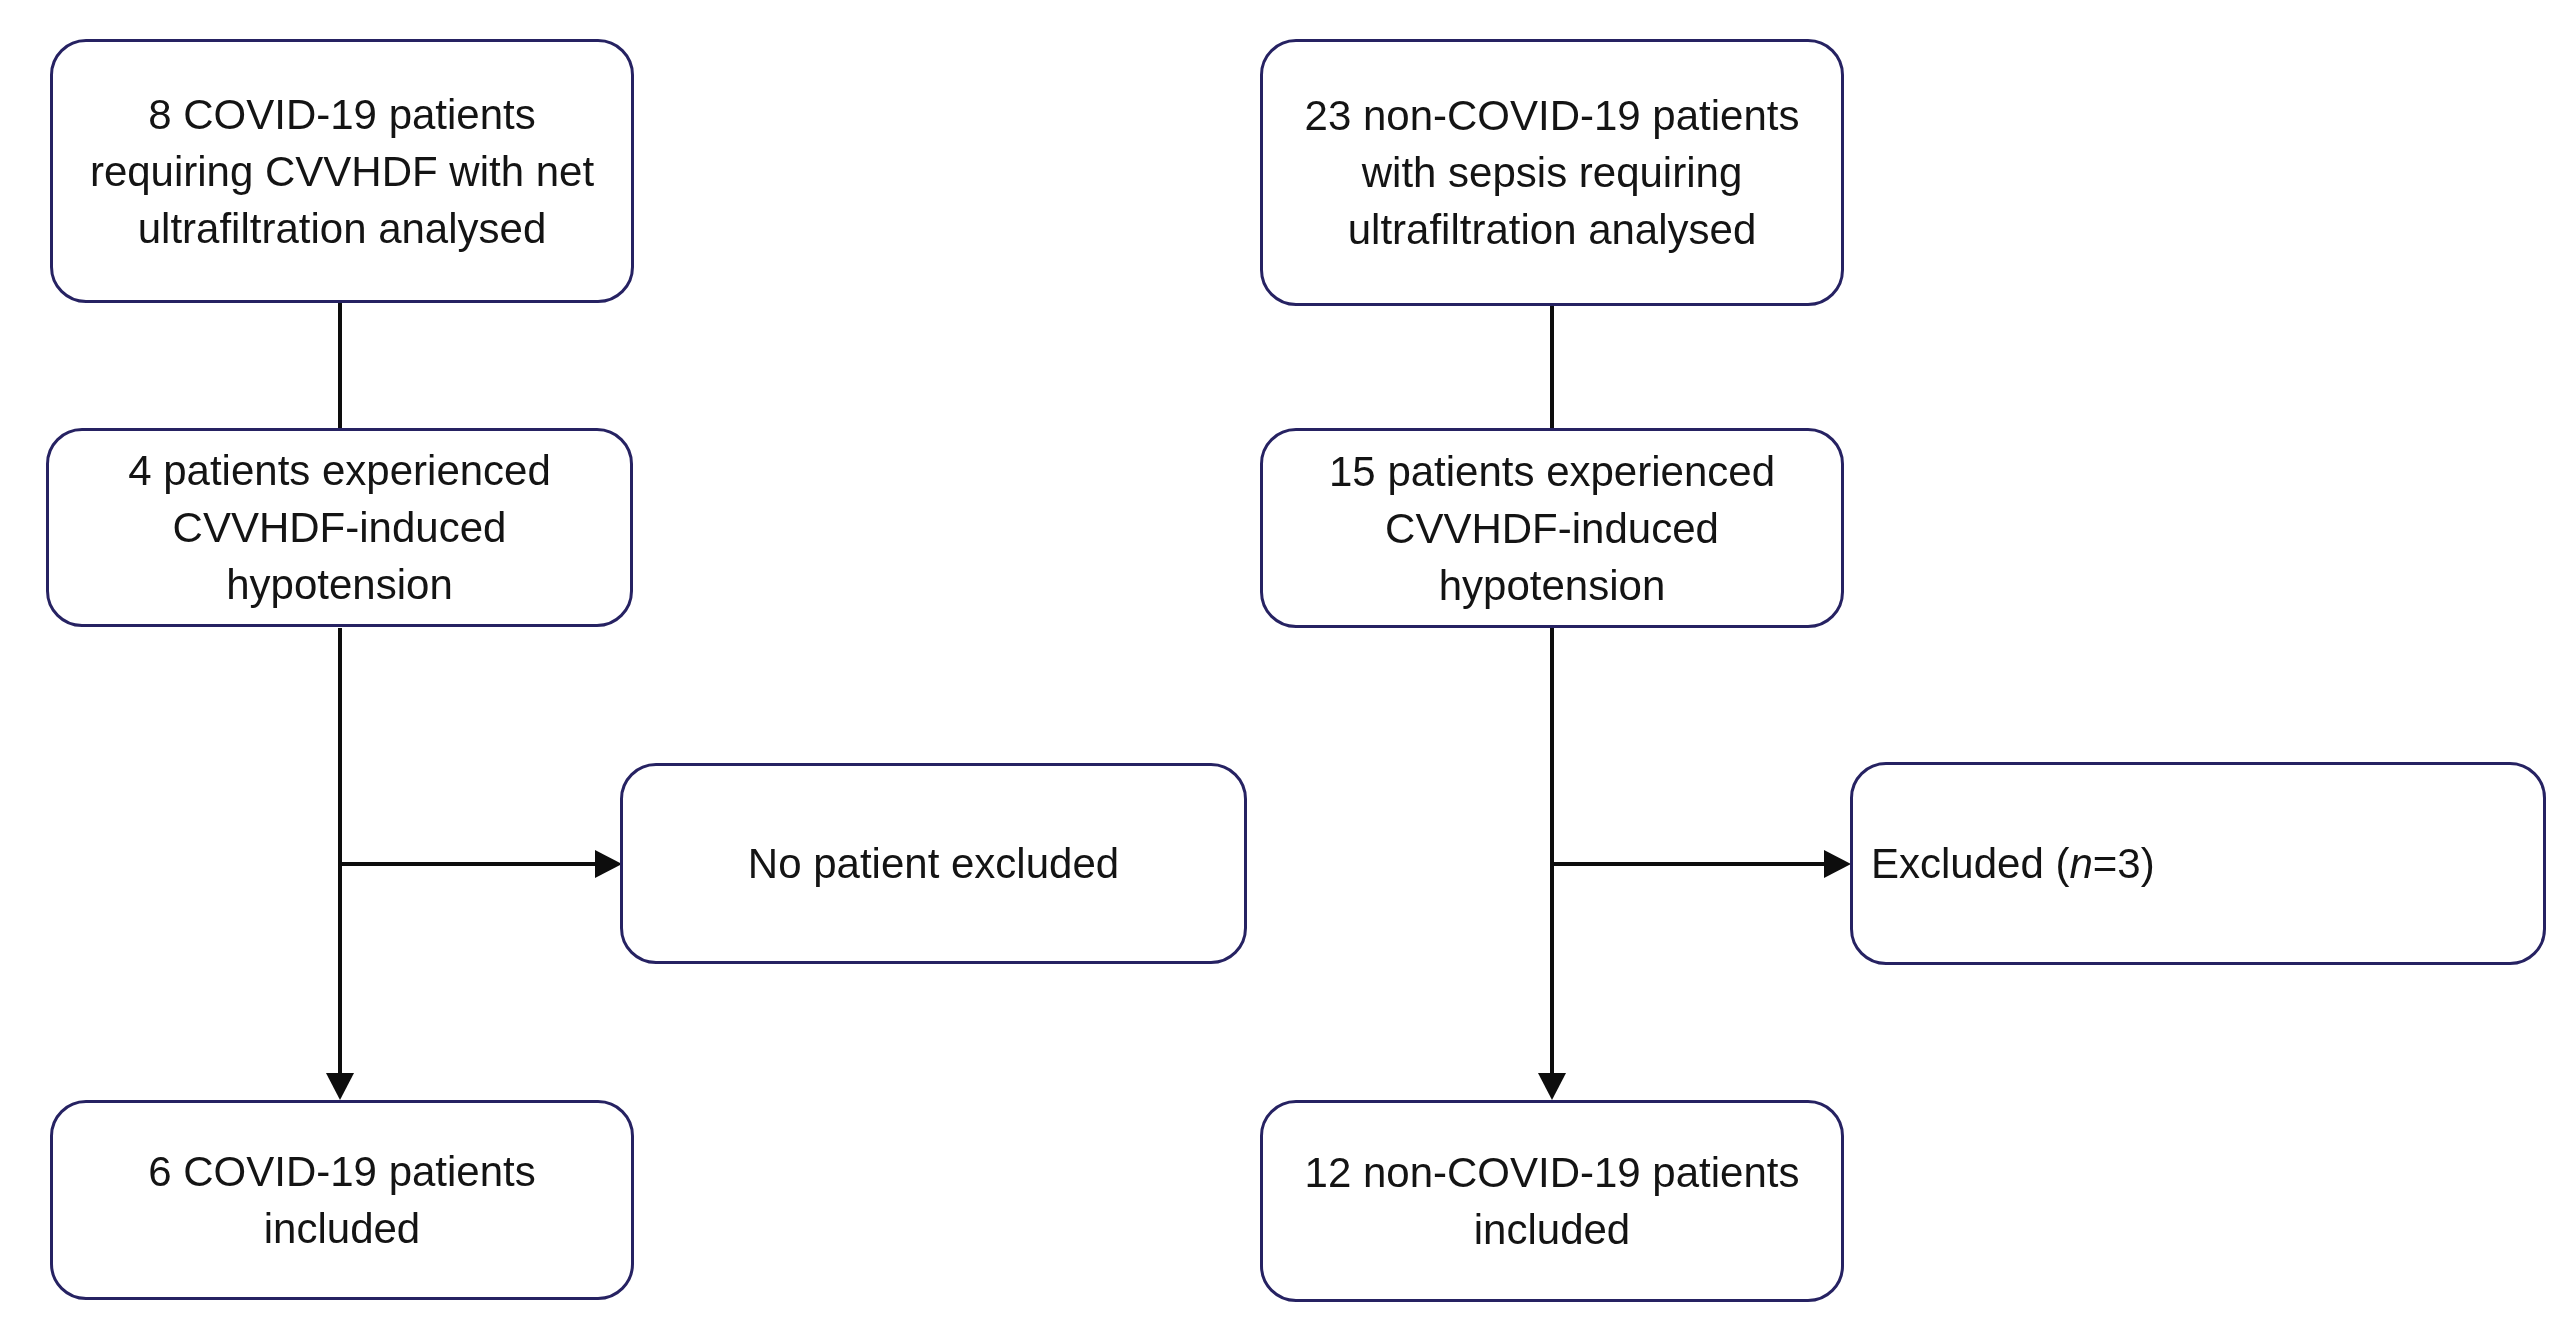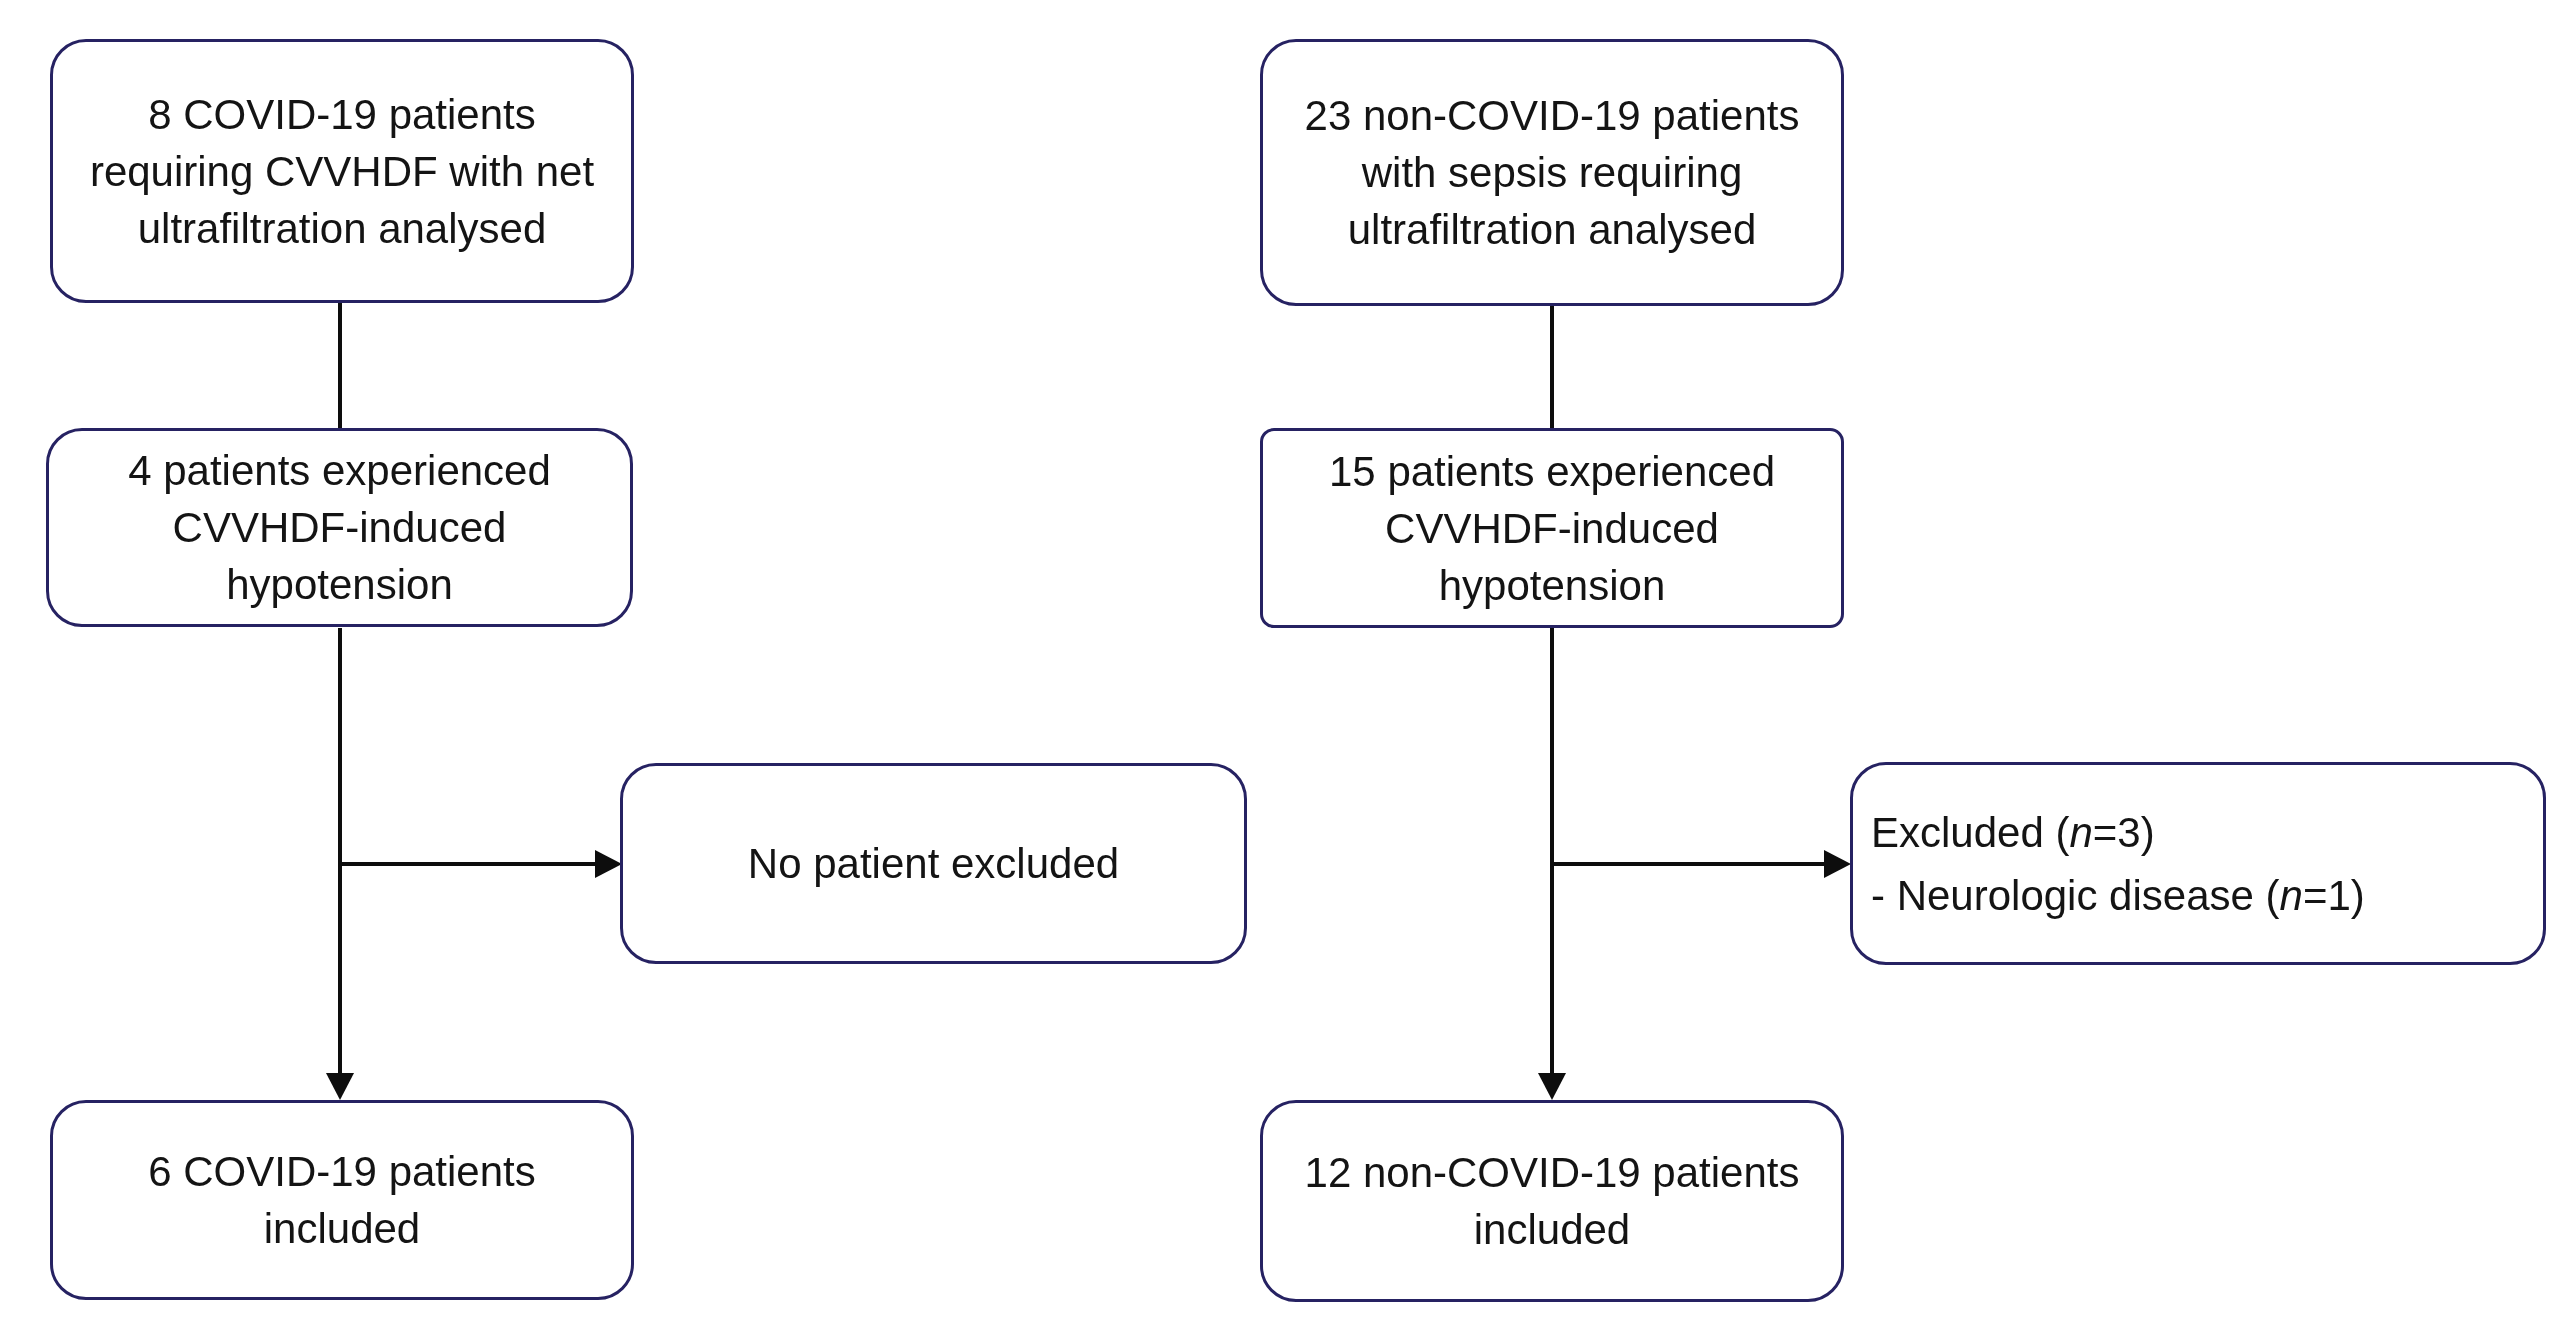--- a/index.html
+++ b/index.html
@@ -98,34 +98,33 @@
 </div>
 
 <div class="box" style="left:1260px; top:39px; width:584px; height:267px;">
   <div class="line">23 non-COVID-19 patients</div>
   <div class="line">with sepsis requiring</div>
   <div class="line">ultrafiltration analysed</div>
 </div>
 
 <div class="vline" style="left:1550px; top:306px; height:122px;"></div>
 
-<div class="box" style="left:1260px; top:428px; width:584px; height:200px;border-radius:14px;">
+<div class="box" style="left:1260px; top:428px; width:584px; height:200px;">
   <div class="line">15 patients experienced</div>
   <div class="line">CVVHDF-induced</div>
   <div class="line">hypotension</div>
 </div>
 
 <div class="vline" style="left:1550px; top:628px; height:448px;"></div>
 <div class="arrow-down" style="left:1538px; top:1073px;"></div>
 
 <div class="hline" style="left:1551px; top:862px; width:273px;"></div>
 <div class="arrow-right" style="left:1824px; top:850px;"></div>
 
 <div class="box box--left-align" style="left:1850px; top:762px; width:696px; height:203px;">
   <div class="line">Excluded (<i>n</i>=3)</div>
-  <div class="line">- Neurologic disease (<i>n</i>=1)</div>
 </div>
 
 <div class="box" style="left:1260px; top:1100px; width:584px; height:202px;">
   <div class="line">12 non-COVID-19 patients</div>
   <div class="line">included</div>
 </div>
 
 
 </body></html>

